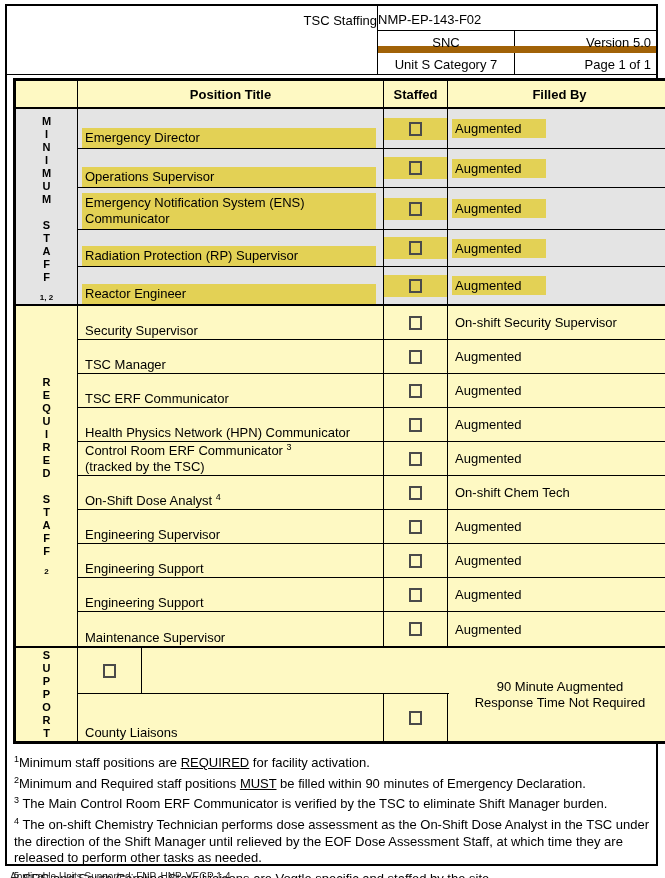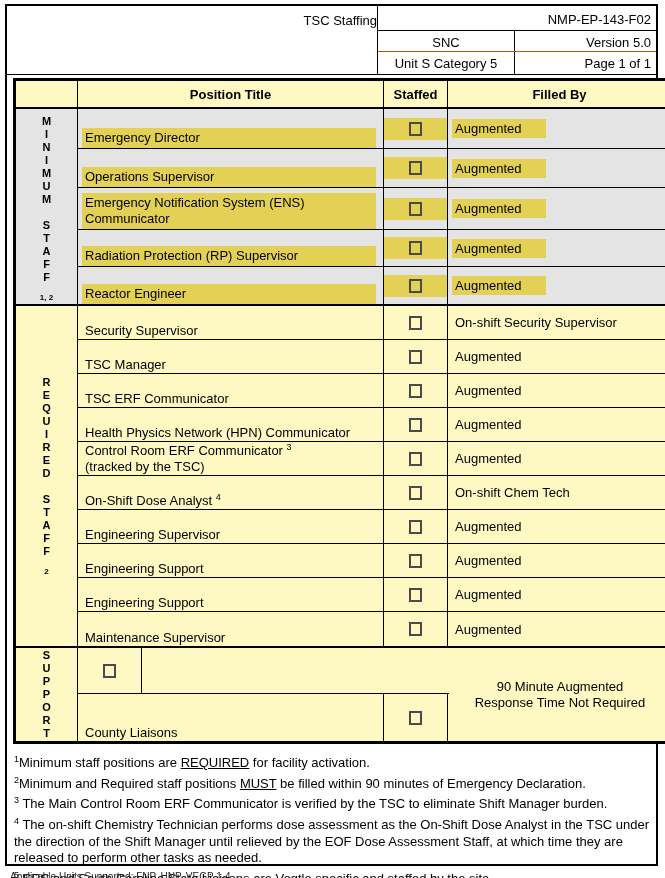--- a/index.html
+++ b/index.html
@@ -9,22 +9,22 @@
     background:#ffffff; color:#000;
     font-family:"Liberation Sans","DejaVu Sans",sans-serif;
     --hl:#e3d155; --secbg:#e4e4e4;
   }
   .page { position:absolute; left:5px; top:4px; width:653px; height:862px; border:2px solid #000; }
 
   
   .doc-header { display:flex; height:69px; border-bottom:1px solid #000; font-size:13px; }
   .dh-left  { width:371px; border-right:1px solid #000; text-align:right; padding-top:7px; }
   .dh-right { flex:1; display:flex; flex-direction:column; }
-  .dh-r1 { height:25px; border-bottom:1px solid #000; text-align:right; padding:6px 5px 0 0; }
-  .dh-row { height:22px; display:flex; border-bottom:1px solid #a16207; }
+  .dh-r1 { height:25px; border-bottom:1px solid #000; padding:6px 5px 0 0; }
+  .dh-row { height:22px; display:flex; border-bottom:7px solid #a16207; }
   .dh-row.last { border-bottom:none; }
   .dh-c1 { width:137px; border-right:1px solid #000; text-align:center; padding-top:4px; }
   .dh-c2 { flex:1; text-align:right; padding:4px 5px 0 0; }
 
   
   .stafftable { position:absolute; left:6px; top:72px; width:661px; border:3px solid #000; background:#fef9c3; }
   .thead { display:flex; height:28px; border-bottom:2px solid #000; font-weight:bold; font-size:13px; }
   .thead > div { display:flex; align-items:center; justify-content:center; }
   .hc-group   { width:62px; border-right:1px solid #000; }
   .hc-title   { width:306px; border-right:1px solid #000; }
@@ -82,21 +82,21 @@
     <div class="dh-left">
       <span>TSC Staffing</span>
     </div>
     <div class="dh-right">
       <div class="dh-r1">NMP-EP-143-F02</div>
       <div class="dh-row">
         <div class="dh-c1">SNC</div>
         <div class="dh-c2">Version 5.0</div>
       </div>
       <div class="dh-row last">
-        <div class="dh-c1">Unit S Category 5</div>
+        <div class="dh-c1">Unit S Category 7</div>
         <div class="dh-c2">Page 1 of 1</div>
       </div>
     </div>
   </div>
 
   <div class="stafftable">
     <div class="thead">
       <div class="hc-group"></div>
       <div class="hc-title">Position Title</div>
       <div class="hc-staffed">Staffed</div>

